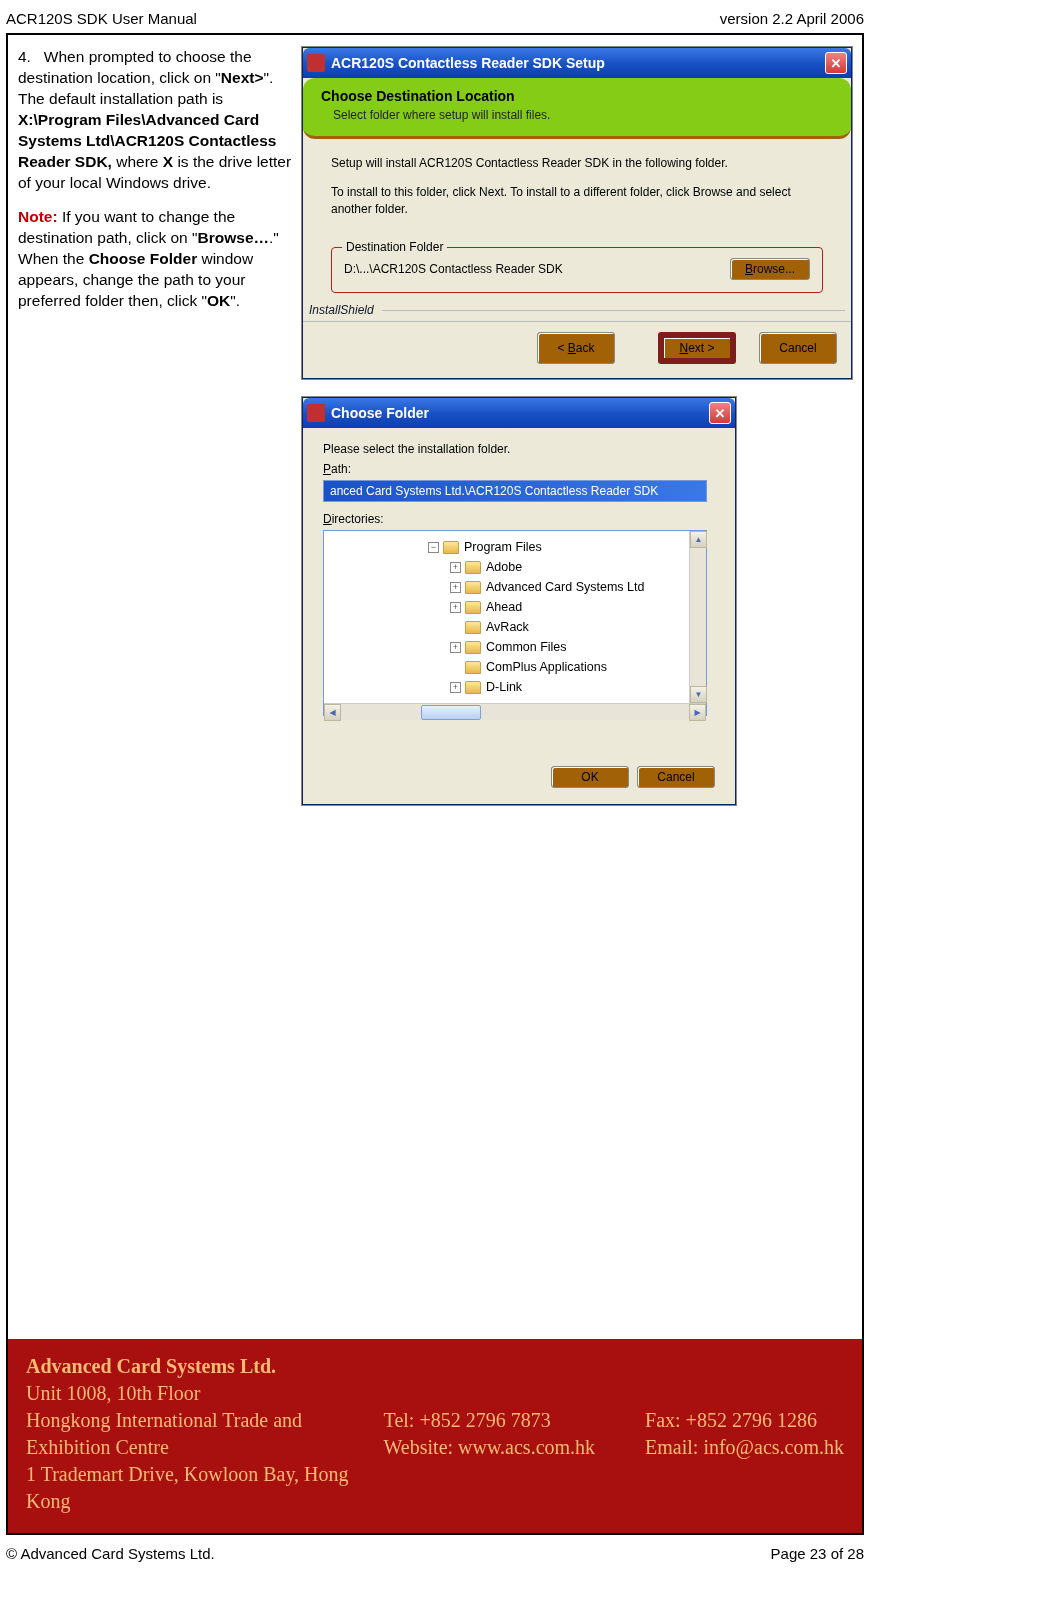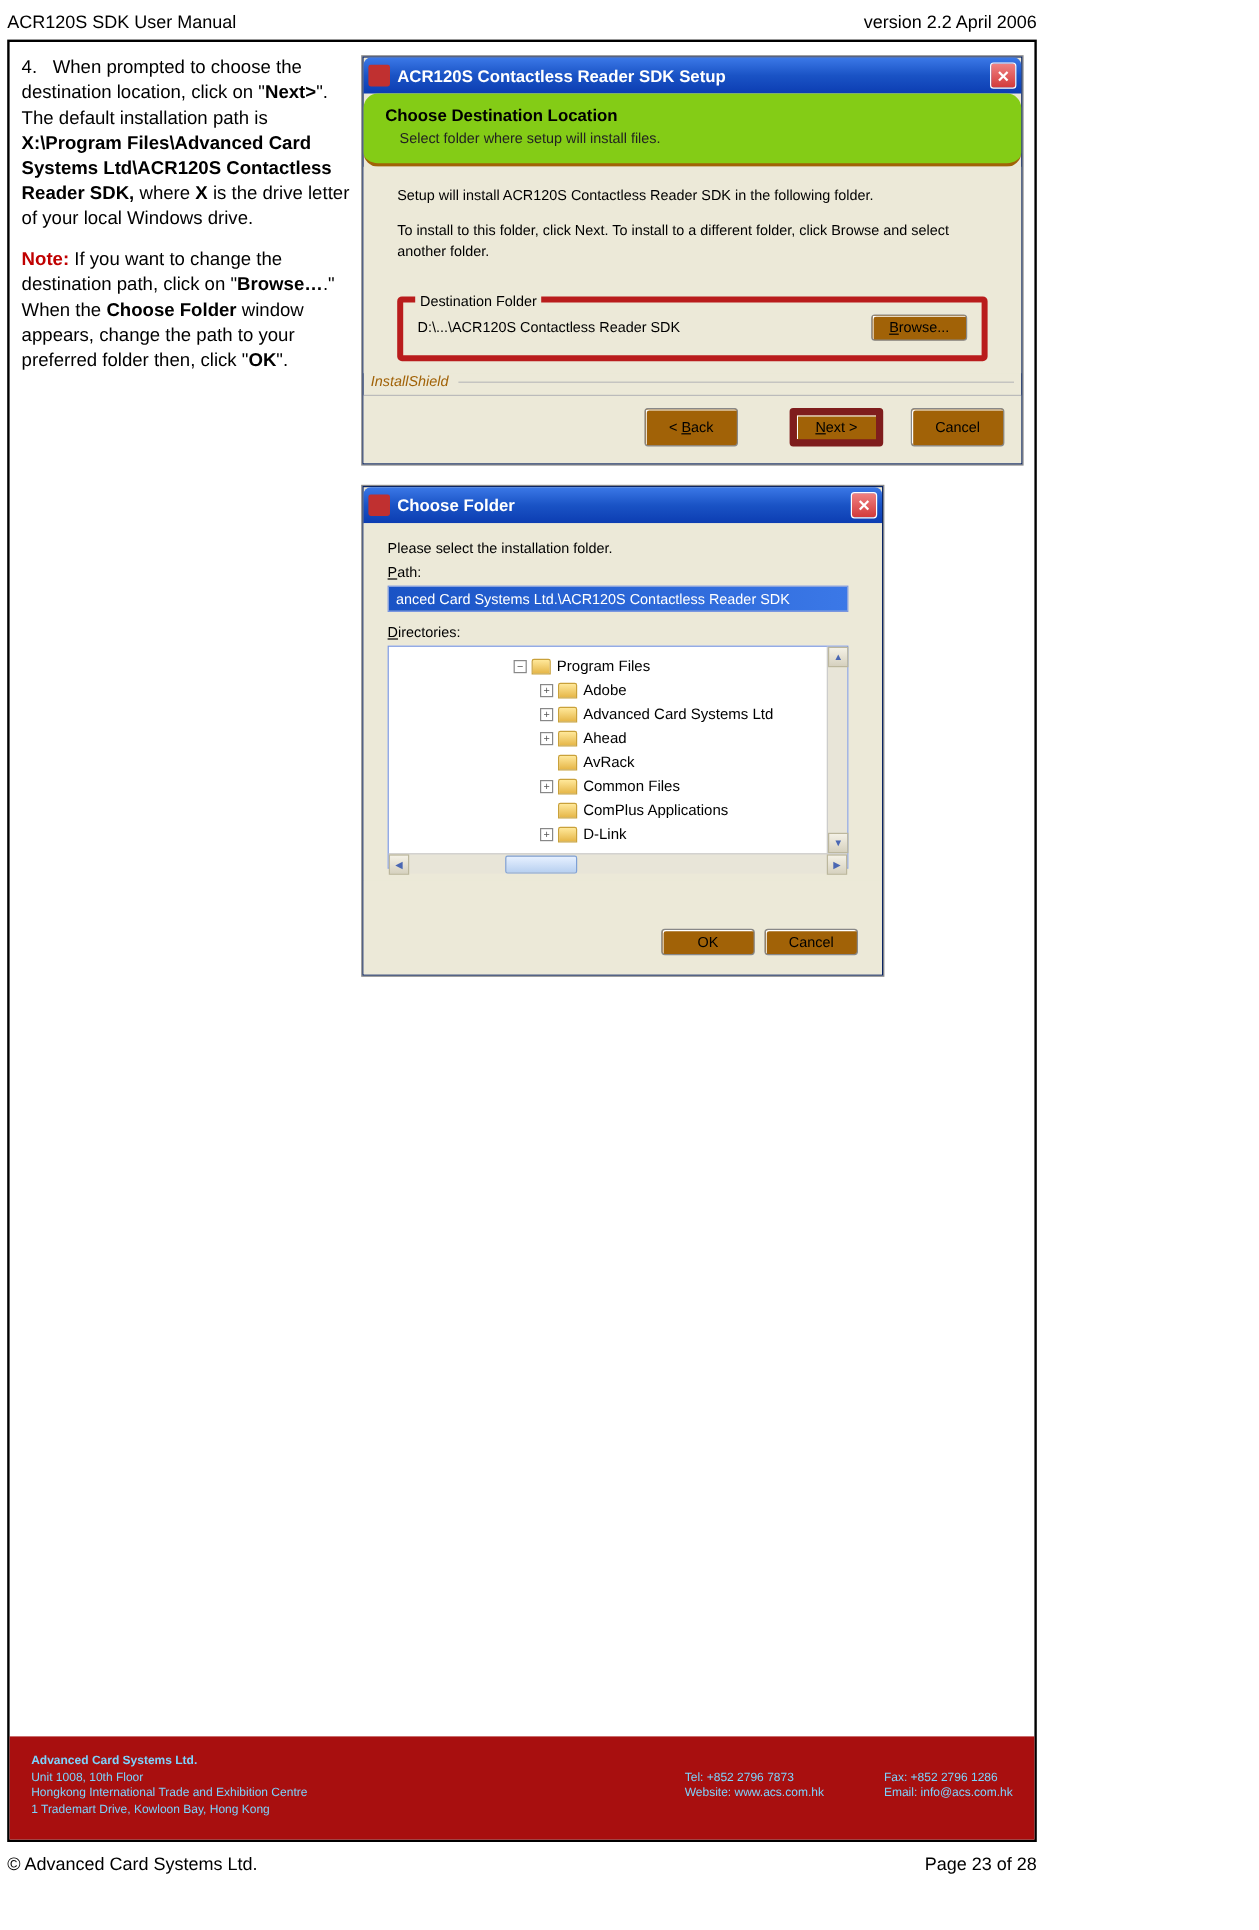--- a/index.html
+++ b/index.html
@@ -18,25 +18,25 @@
   .win { border: 1px solid #0a2463; background: #ece9d8; width: 550px; margin-bottom: 18px; box-shadow: 0 0 0 1px #888; }
   .titlebar { background: linear-gradient(to bottom, #3b78e7 0%, #1a53c5 50%, #0c3db2 100%); height: 30px; display: flex; align-items: center; padding: 0 4px; color: #fff; font-weight: bold; font-size: 14px; border-radius: 6px 6px 0 0; }
   .titlebar .t-icon { width: 18px; height: 18px; background: #c03030; margin-right: 6px; border-radius: 2px; }
   .titlebar .spacer { flex: 1; }
   .close-btn { width: 22px; height: 22px; background: linear-gradient(to bottom, #f08282, #d23a3a); border: 1px solid #fff; border-radius: 3px; color: #fff; display: flex; align-items: center; justify-content: center; font-size: 13px; font-weight: bold; }
   .sub-header { background: #84cc16; padding: 10px 18px 14px 18px; border-bottom: 3px solid #a16207; border-radius: 12px; }
   .sub-header h3 { font-size: 14px; font-weight: bold; margin-bottom: 4px; }
   .sub-header p { font-size: 12px; color: #222; margin-left: 12px; }
   .win-body { padding: 16px 28px 10px 28px; font-size: 12px; background: #ece9d8; }
   .win-body p { margin-bottom: 12px; line-height: 1.4; }
-  .dest-folder { border: 5px solid #b91c1c; border-radius: 4px; padding: 10px 12px 12px 12px; margin-top: 30px; position: relative; display: flex; align-items: center; justify-content: space-between; }
+  .dest-folder { border: 1px solid #b91c1c; border-radius: 4px; padding: 10px 12px 12px 12px; margin-top: 30px; position: relative; display: flex; align-items: center; justify-content: space-between; }
   .dest-folder .legend { position: absolute; top: -8px; left: 10px; background: #ece9d8; padding: 0 4px; font-size: 12px; }
   .dest-folder .path { font-size: 12px; }
   .win-btn { background: #a16207; border: 1px solid #888; border-radius: 3px; padding: 3px 14px; font-size: 12px; box-shadow: 1px 1px 0 #fff inset; min-width: 78px; text-align: center; }
-  .install-shield { color: #a16207; font-size: 12px; font-style: italic; padding: 0 6px 4px 6px; border-bottom: 1px solid #bbb; display: flex; align-items: center; }
+  .install-shield { color: #0f172a; font-size: 12px; font-style: italic; padding: 0 6px 4px 6px; border-bottom: 1px solid #bbb; display: flex; align-items: center; }
   .install-shield .is-line { flex:1; height:1px; background:#bbb; margin-left:8px; }
   .btn-row { display: flex; justify-content: flex-end; gap: 23px; padding: 10px 14px 14px 14px; background: #ece9d8; }
   .btn-row .win-btn.primary { border: 6px solid #7f1d1d; margin-left: 20px; }
 
   
   .win2 { width: 434px; margin-left: 0; }
   .cf-body { padding: 14px 28px 10px 20px; font-size: 12px; background: #ece9d8; }
   .cf-body .lbl { margin: 6px 0 4px 0; }
   .cf-body .lbl .u { text-decoration: underline; }
   .path-input { background: linear-gradient(to right, #1a53c5, #3b78e7); color: #fff; border: 1px solid #7a96df; padding: 3px 6px; font-size: 12px; width: 100%; height: 22px; display: flex; align-items: center; white-space: nowrap; overflow: hidden; }
@@ -49,21 +49,21 @@
   .indent-2 { padding-left: 122px; }
   .scroll-v { width: 17px; background: #e8e5d8; border-left: 1px solid #ccc; display:flex; flex-direction:column; justify-content:space-between; }
   .scroll-v .arrow, .scroll-h .arrow { width:17px; height:17px; background: linear-gradient(to bottom,#f4f1e6,#d6d1bf); border:1px solid #bcb79d; display:flex; align-items:center; justify-content:center; font-size:8px; color:#4a67b3; }
   .scroll-h { height: 17px; background: #e8e5d8; border-top: 1px solid #ccc; display:flex; justify-content:space-between; }
   .scroll-h .track { flex:1; display:flex; }
   .scroll-h .thumb { width:60px; height:15px; margin:1px; background: linear-gradient(to bottom,#e6f0ff,#b8d0f0); border:1px solid #7ea0d6; border-radius:2px; margin-left:80px; }
   .dir-wrap { display:flex; }
   .cf-btns { display: flex; justify-content: flex-end; gap: 8px; padding: 40px 20px 16px 20px; background: #ece9d8; }
 
   
-  .red-footer { position: absolute; left: 0; right: 0; bottom: 0; background: #a80f0f; color: #7dd3fc; padding: 14px 18px 18px 18px; display: flex; font-size: 10px; line-height: 1.35; }
+  .red-footer { position: absolute; left: 0; right: 0; bottom: 0; background: #a80f0f; color: #fdba74; padding: 14px 18px 18px 18px; display: flex; font-size: 20px; line-height: 1.35; font-family: Liberation Serif, serif; }
   .red-footer .addr { flex: 1; }
   .red-footer .addr .company { font-weight: bold; }
   .red-footer .contact { display: flex; gap: 50px; align-items: center; }
   .page-footer { display: flex; justify-content: space-between; padding: 10px 6px 0 6px; font-size: 15px; }
 </style>
 </head>
 <body>
 
 <div class="page">
   <div class="page-header">

